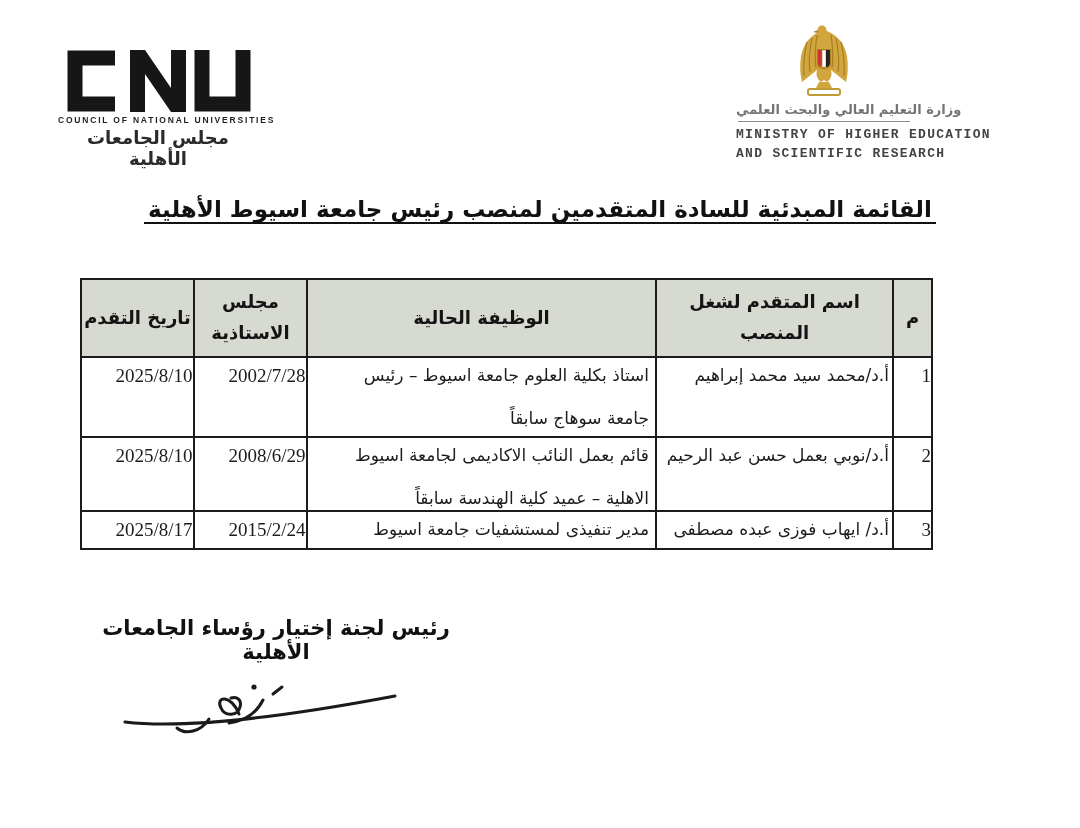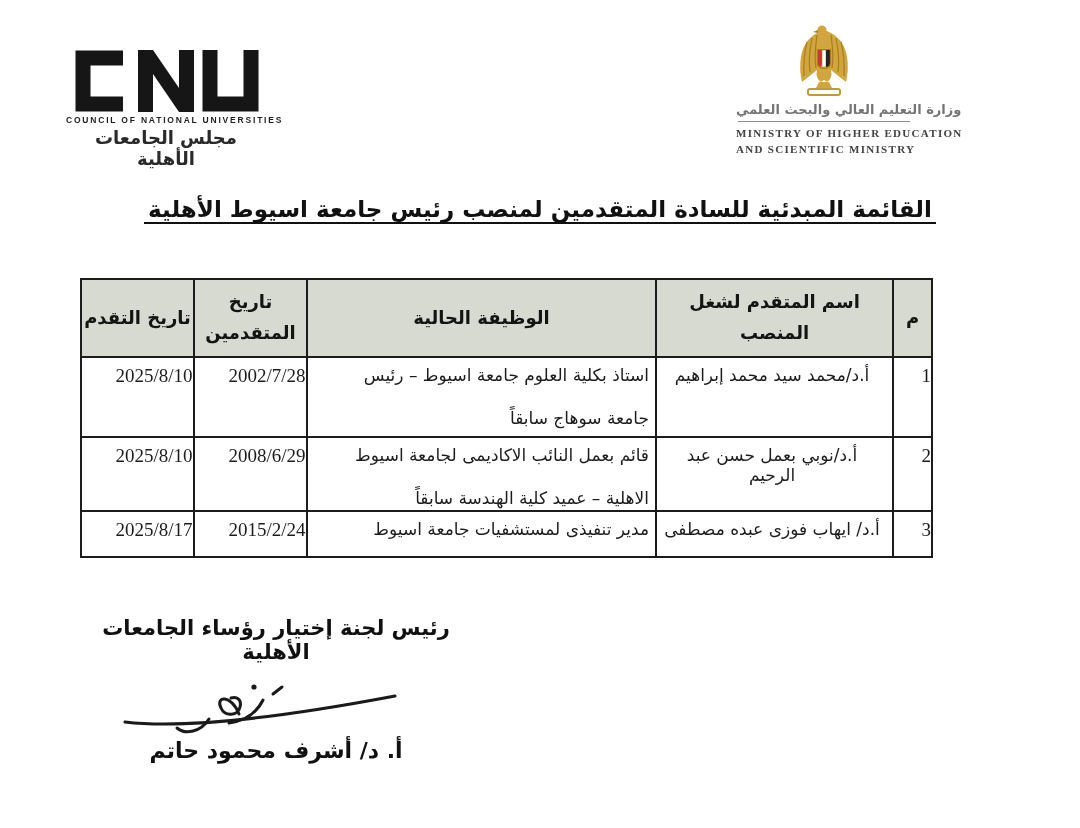--- a/index.html
+++ b/index.html
@@ -4,51 +4,51 @@
 <style>
   * { margin:0; padding:0; box-sizing:border-box; }
   html,body { background:#e8e8e8; }
   .page {
     position:relative; width:1080px; height:828px; background:#ffffff;
     font-family:"DejaVu Sans", sans-serif; color:#1c1c1c; overflow:hidden;
     margin:0 auto;
   }
 
   
-  .cnu-logo { position:absolute; left:58px; top:50px; width:200px; text-align:center;margin-left:8px; }
+  .cnu-logo { position:absolute; left:58px; top:50px; width:200px; text-align:center; }
   .cnu-letters { display:block; margin:0 auto; }
   .cnu-en { font-family:"Liberation Sans", sans-serif; font-size:8.5px; font-weight:bold;
             letter-spacing:1.8px; color:#1f1f1f; margin-top:3px; white-space:nowrap; }
   .cnu-ar { font-size:18px; font-weight:bold; color:#2a2a2a; margin-top:2px; letter-spacing:1px; }
 
   
   .ministry { position:absolute; left:736px; top:22px; width:176px; text-align:center; }
   .eagle { display:block; margin:0 auto; }
   .ministry-ar { font-size:13px; font-weight:bold; color:#757575; margin-top:2px; white-space:nowrap; }
   .ministry-rule { border:0; border-top:1.5px solid #8d8d8d; margin:4px 2px 4px 2px; }
-  .ministry-en { font-family:Liberation Serif, serif; font-size:11px; font-weight:bold;
+  .ministry-en { font-family:Liberation Mono, monospace; font-size:13px; font-weight:bold;
                  letter-spacing:1.3px; color:#434343; line-height:1.45; white-space:nowrap; }
 
   
   .doc-title-wrap { position:absolute; top:196px; left:0; width:100%; text-align:center; direction:rtl; }
   .doc-title { display:inline-block; font-size:23px; font-weight:bold; color:#111;
                padding:0 4px 0 4px; border-bottom:2.5px solid #111; }
 
   
   table.applicants { position:absolute; left:80px; top:278px; width:851px;
                      border-collapse:collapse; direction:rtl; table-layout:fixed; }
   table.applicants td, table.applicants th { border:2px solid #1c1c1c; overflow:hidden; }
   thead th { height:78px; font-size:18px; font-weight:bold; color:#141414;
              text-align:center; vertical-align:middle; line-height:1.7; }
   tbody td { vertical-align:top; padding-top:7px; font-size:17px;padding-left:33px; }
   tr.r1 td { height:80px; }
   tr.r2 td { height:74px; }
-  tr.r3 td { height:46px; }
+  tr.r3 td { height:38px; }
   td.num-cell { text-align:center; font-family:"Liberation Serif", serif; font-size:19px; }
-  td.name-cell { text-align:center; padding-right:9px; padding-left:4px; }
+  td.name-cell { text-align:right; padding-right:3px; padding-left:4px; }
   td.job-cell { text-align:right; padding-right:6px; padding-left:24px; }
   .job-l2:not(:empty) { margin-top:23px; }
   td.date-cell { text-align:center; font-family:"Liberation Serif", serif; font-size:19px;
                  direction:ltr; }
 
   
   .footer { position:absolute; left:66px; top:608px; width:420px; text-align:center; direction:rtl; }
   .committee-title { font-size:21px; font-weight:bold; color:#111;margin-top:8px; }
   .signature-svg { display:block; margin:8px auto 0 auto; transform:translateX(-18px); }
   .signer-name { font-size:22px; font-weight:bold; color:#111; margin-top:2px; }
@@ -87,41 +87,41 @@
       <path d="M23,28 h4 v14 q0,4 -4,2 Z" fill="#cf3339"></path>
       <rect x="27" y="28" width="4" height="17" fill="#ffffff" stroke="#a87e20" stroke-width="0.6"></rect>
       <path d="M35,28 h-4 v17 q4,0 4,-3 Z" fill="#242424"></path>
       <path d="M22.5,27.5 h13 v13 q0,6 -6.5,6 q-6.5,0 -6.5,-6 Z" fill="none" stroke="#a87e20" stroke-width="1.2"></path>
 
       <path d="M24,60 l-3,6 h16 l-3,-6 Z" fill="#d2a63e"></path>
       <rect x="13" y="67" width="32" height="6" rx="2" fill="none" stroke="#c09a35" stroke-width="2"></rect>
     </svg>
     <div class="ministry-ar">وزارة التعليم العالي والبحث العلمي</div>
     <hr class="ministry-rule">
-    <div class="ministry-en"><span>MINISTRY OF HIGHER EDUCATION</span><br><span>AND SCIENTIFIC MINISTRY</span></div>
+    <div class="ministry-en"><span>MINISTRY OF HIGHER EDUCATION</span><br><span>AND SCIENTIFIC RESEARCH</span></div>
   </div>
 
   <div class="doc-title-wrap">
     <span class="doc-title">القائمة المبدئية للسادة المتقدمين لمنصب رئيس جامعة اسيوط الأهلية</span>
   </div>
 
   <table class="applicants">
     <colgroup>
       <col style="width:39px">
         <col style="width:237px">
         <col style="width:349px">
         <col style="width:113px">
         <col style="width:113px">
     </colgroup>
     <thead>
       <tr style="background:#d6dad0;">
         <th>م</th>
         <th>اسم المتقدم لشغل المنصب</th>
         <th>الوظيفة الحالية</th>
-        <th>تاريخ المتقدمين</th>
+        <th>مجلس الاستاذية</th>
         <th>تاريخ التقدم</th>
       </tr>
     </thead>
     <tbody>
       <tr class="r1">
         <td class="num-cell">1</td>
         <td class="name-cell">أ.د/محمد سيد محمد إبراهيم</td>
         <td class="job-cell">
             <div class="job-l1">استاذ بكلية العلوم جامعة اسيوط – رئيس</div>
             <div class="job-l2">جامعة سوهاج سابقاً</div>
@@ -157,16 +157,15 @@
     <svg class="signature-svg" width="290" height="64" viewBox="0 0 290 64">
       <g fill="none" stroke="#1a1a1a" stroke-width="3" stroke-linecap="round">
         <path d="M12,50 C70,57 160,47 282,24"></path>
         <path d="M126,42 C118,22 102,24 108,36 C112,45 125,44 127,35 C129,28 124,24 118,26"></path>
         <path d="M150,28 C143,42 131,49 116,51"></path>
         <path d="M96,47 C88,60 72,63 64,56"></path>
         <path d="M160,22 l9,-7"></path>
       </g>
       <circle cx="141" cy="15" r="2.6" fill="#1a1a1a"></circle>
     </svg>
-    <div class="signer-name">أ. د/ أشرف محمود حاتم</div>
   </div>
 
 </div>
 
 </body></html>

